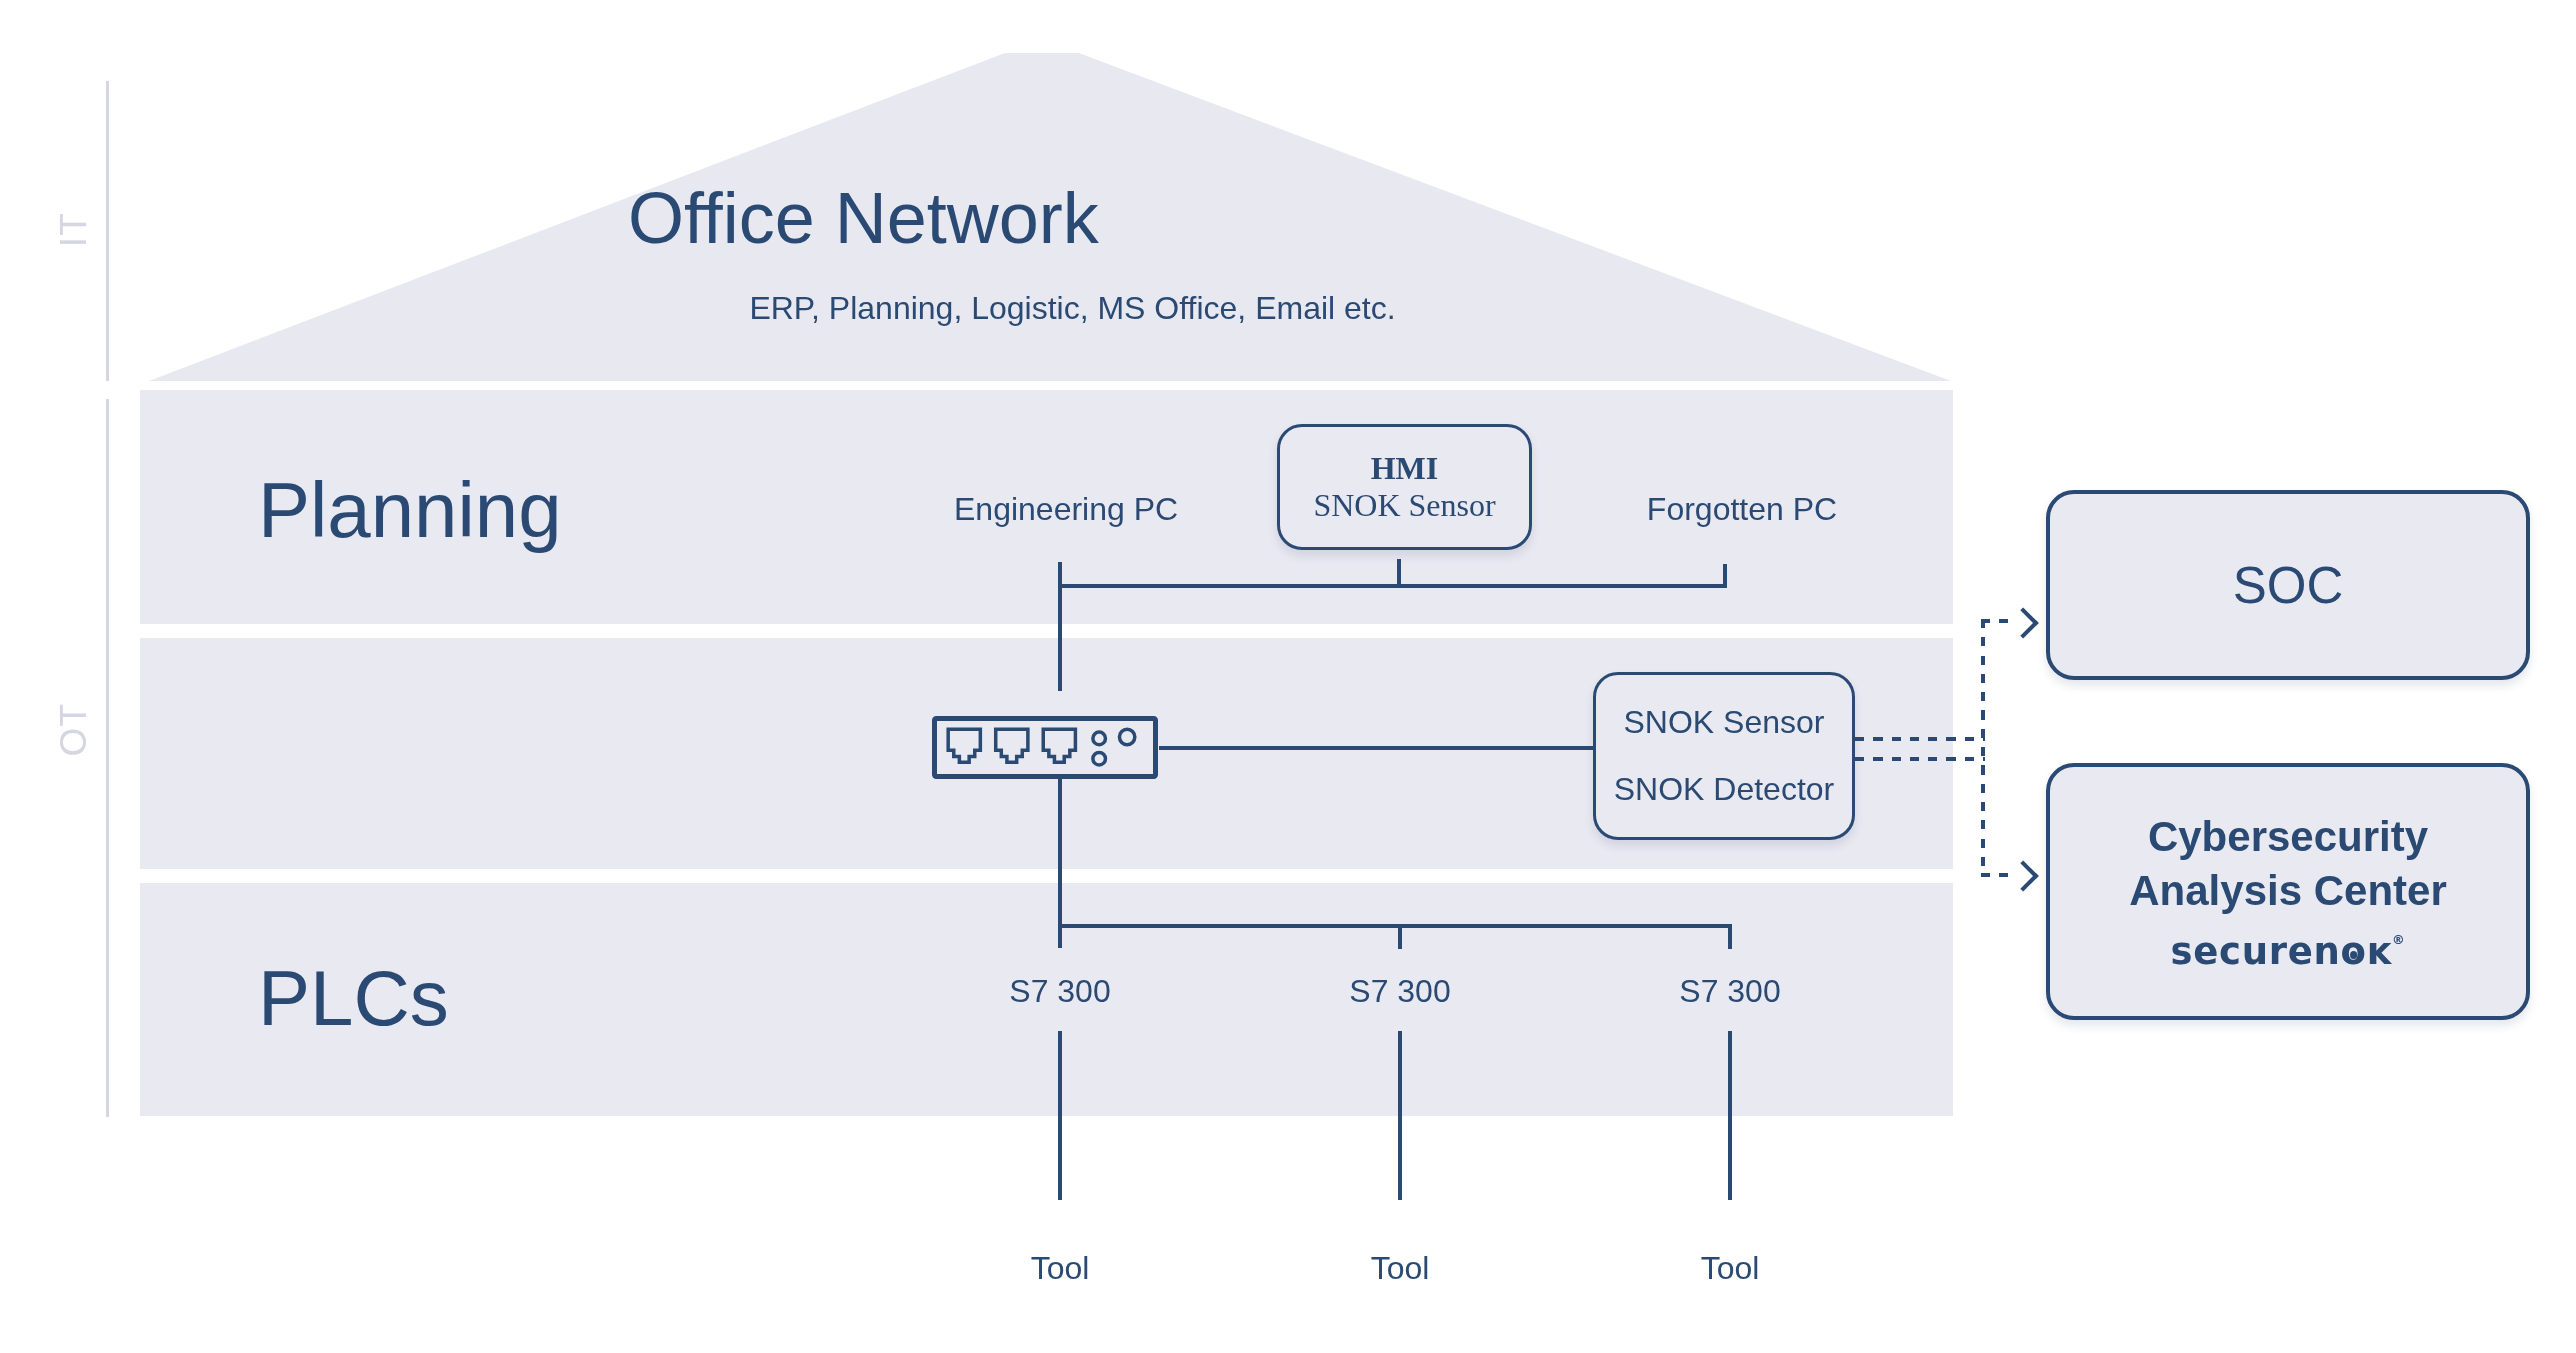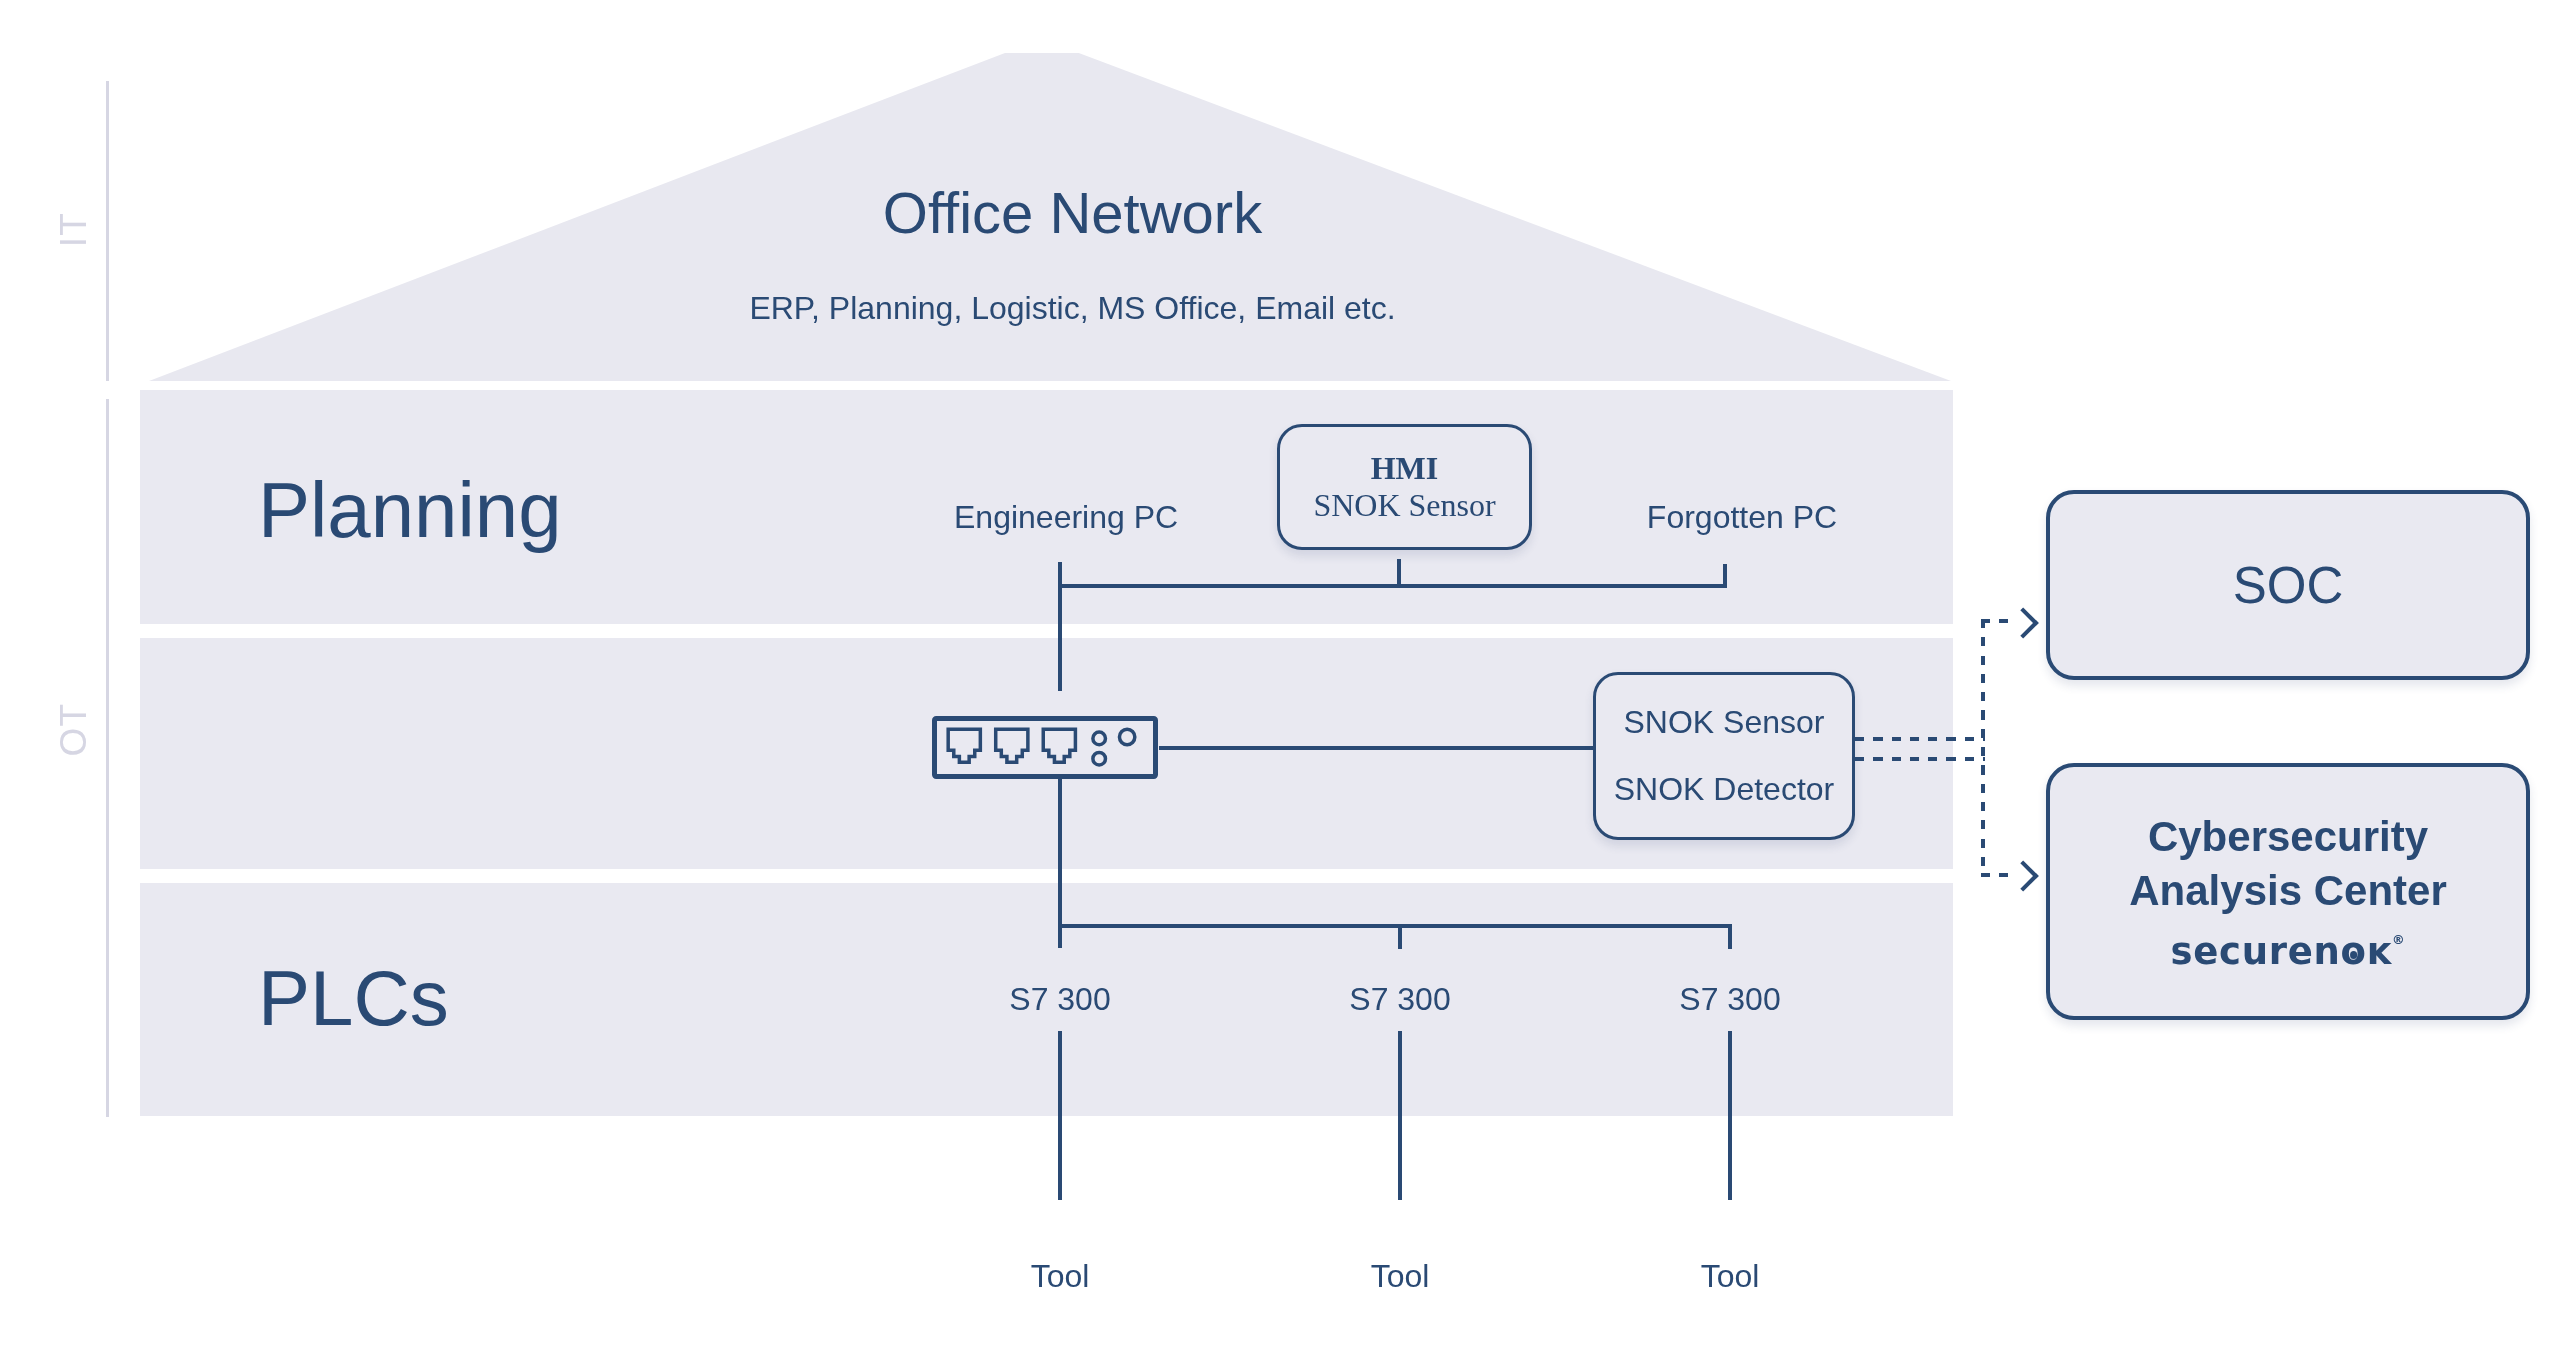--- a/index.html
+++ b/index.html
@@ -7,37 +7,37 @@
   }
   html,body{margin:0;padding:0;background:var(--page);}
   #stage{
     position:relative; width:2576px; height:1354px; background:var(--page);
     font-family:"Liberation Sans", sans-serif; color:var(--navy); overflow:hidden;
   }
   .band{position:absolute; left:140px; width:1813px; background:var(--band);}
   .band-label{position:absolute; left:258px; font-size:78px; line-height:89px; color:var(--navy); white-space:nowrap;}
   .roof{position:absolute; left:149px; top:53px; width:1802px; height:328px; background:var(--roof);
         clip-path:polygon(47.5% 0, 51.6% 0, 100% 100%, 0 100%);}
-  .title{position:absolute; left:628px; top:168px; width:889px; text-align:center;
-         font-size:58px; line-height:89px; color:var(--navy); white-space:nowrap;}
+  .title{position:absolute; left:628px; top:174px; width:889px; 
+         font-size:72px; line-height:89px; color:var(--navy); white-space:nowrap;}
   .subtitle{position:absolute; left:628px; top:289px; width:889px; text-align:center;
             font-size:32px; line-height:39px; color:var(--navy); white-space:nowrap;}
   .rail{position:absolute; left:106px; width:2.8px; background:var(--muted);}
   .zone-label{position:absolute; left:49px; width:49px; height:49px; display:flex; align-items:center; justify-content:center;
               transform:rotate(-90deg); font-size:37px; color:var(--muted); letter-spacing:1.4px;}
   .hline{position:absolute; height:3.5px; background:var(--navy);}
   .vline{position:absolute; width:3.5px; background:var(--navy);}
   .dot-h{position:absolute; height:4.2px;
          background:repeating-linear-gradient(90deg, var(--navy) 0 9.2px, transparent 9.2px 18.3px);}
   .dot-v{position:absolute; width:4.2px;
          background:repeating-linear-gradient(180deg, var(--navy) 0 9.2px, transparent 9.2px 18.3px);}
   .chev{position:absolute; width:18.3px; height:18.3px; border-top:4.2px solid var(--navy);
         border-right:4.2px solid var(--navy); transform:rotate(45deg);}
   .node-label{position:absolute; width:212px; text-align:center; font-size:32px; line-height:39px;
-              color:var(--navy); white-space:nowrap;margin-top:8px;}
+              color:var(--navy); white-space:nowrap;}
   .box{position:absolute; background:var(--band); border:3.5px solid var(--navy); border-radius:25px;
        box-sizing:border-box; display:flex; flex-direction:column; align-items:center; justify-content:center;
        box-shadow:0 5.6px 10px rgba(42,60,110,0.12);}
   .hmi-box{left:1277px; top:424px; width:255px; height:126px; font-family:Liberation Serif, serif;}
   .hmi-title{font-size:32px; font-weight:bold;}
   .hmi-sub{font-size:32px;}
   .snok-box{left:1593px; top:672px; width:262px; height:168px; justify-content:space-evenly;}
   .snok-line{font-size:32px;}
   .soc-box{left:2046px; top:490px; width:484px; height:190px; border-width:4.2px; border-radius:28px;}
   .soc-label{font-size:51px;}

